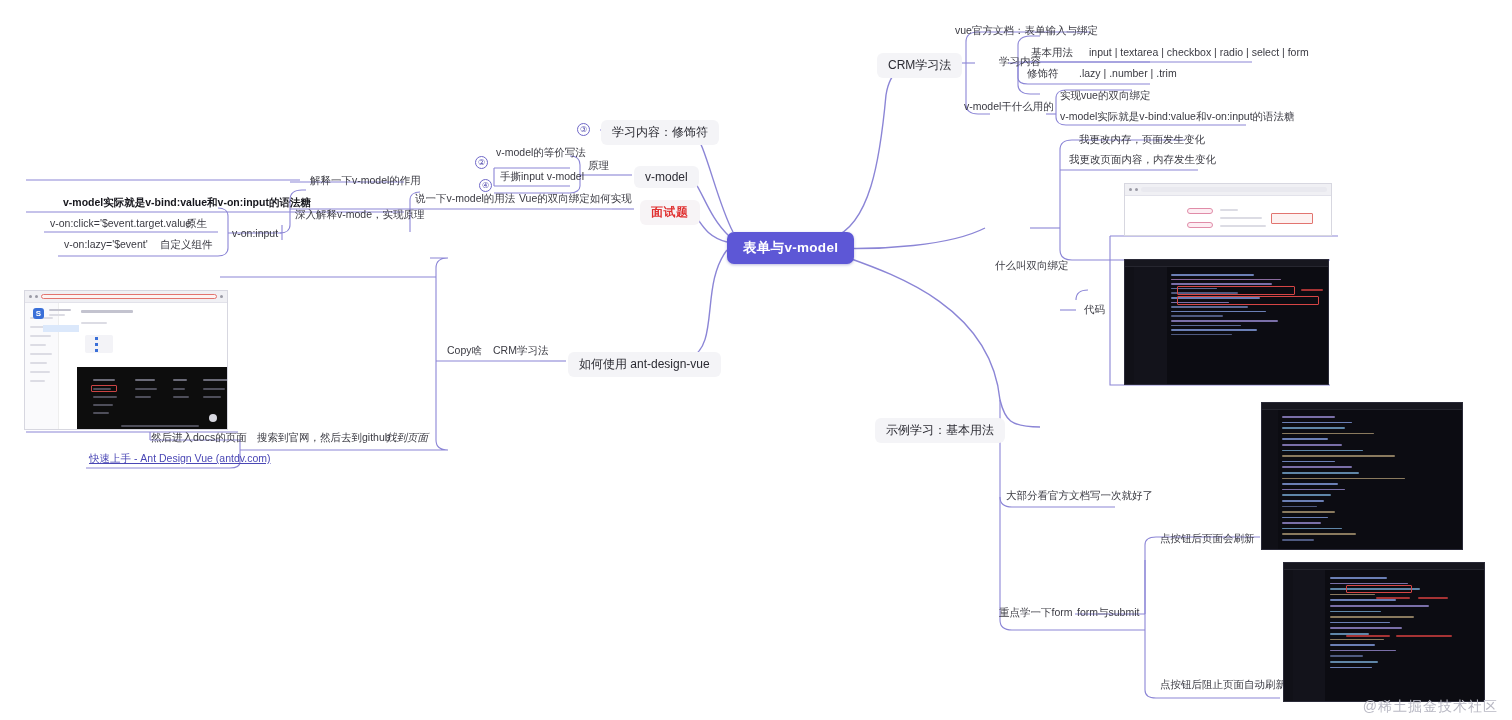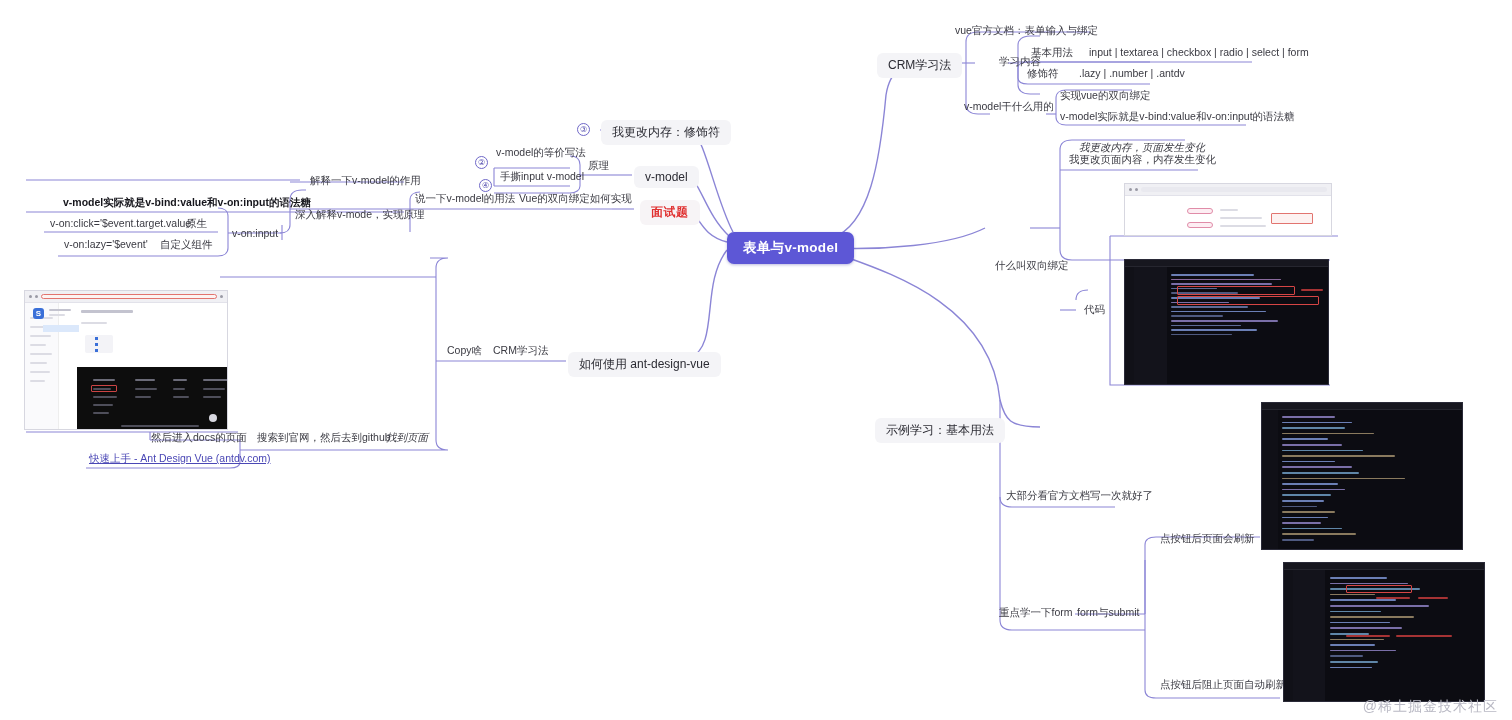--- a/index.html
+++ b/index.html
@@ -187,28 +187,28 @@
   <div class="node pill" style="left:877px; top:53px;">CRM学习法</div>
 
   <div class="node lbl" style="left:952px; top:24px;">vue官方文档：表单输入与绑定</div>
 
   <div class="node lbl" style="left:962px; top:55px;margin-left:34px;">学习内容</div>
 
   <div class="node lbl" style="left:1028px; top:46px;">基本用法</div>
   <div class="node lbl" style="left:1086px; top:46px;">input | textarea | checkbox | radio | select | form</div>
 
   <div class="node lbl" style="left:1024px; top:67px;">修饰符</div>
-  <div class="node lbl" style="left:1076px; top:67px;">.lazy | .number | .antdv</div>
+  <div class="node lbl" style="left:1076px; top:67px;">.lazy | .number | .trim</div>
 
   <div class="node lbl" style="left:961px; top:100px;">v-model干什么用的</div>
   <div class="node lbl" style="left:1057px; top:89px;">实现vue的双向绑定</div>
   <div class="node lbl" style="left:1057px; top:110px;">v-model实际就是v-bind:value和v-on:input的语法糖</div>
 
   <div class="node lbl" style="left:992px; top:219px;margin-top:40px;">什么叫双向绑定</div>
-  <div class="node lbl" style="left:1076px; top:141px;font-style:italic;">我更改内存，页面发生变化</div>
+  <div class="node lbl" style="left:1076px; top:133px;">我更改内存，页面发生变化</div>
   <div class="node lbl" style="left:1066px; top:153px;">我更改页面内容，内存发生变化</div>
   <div class="node lbl" style="left:1081px; top:303px;">代码</div>
 
   <div class="shot shot-browser" style="left:1124px; top:183px; width:208px; height:53px;">
     <div class="bar">
       <span class="dot"></span>
       <span class="dot"></span>
       <span class="urlbar"></span>
     </div>
     <div class="page" style="height:41px;">
@@ -400,17 +400,17 @@
   <div class="node pill" style="left:634px; top:166px;">v-model</div>
   <div class="node lbl" style="left:585px; top:159px;">原理</div>
 
   <div class="node badge" style="left:475px; top:156px;">②</div>
   <div class="node lbl" style="left:493px; top:146px;">v-model的等价写法</div>
 
   <div class="node badge" style="left:479px; top:179px;">④</div>
   <div class="node lbl" style="left:497px; top:170px;">手撕input v-model</div>
 
   <div class="node badge" style="left:577px; top:123px;">③</div>
-  <div class="node pill" style="left:601px; top:120px;">我更改内存：修饰符</div>
+  <div class="node pill" style="left:601px; top:120px;">学习内容：修饰符</div>
 
   <div class="watermark">@稀土掘金技术社区</div>
 
 </div>
 
 </body></html>

